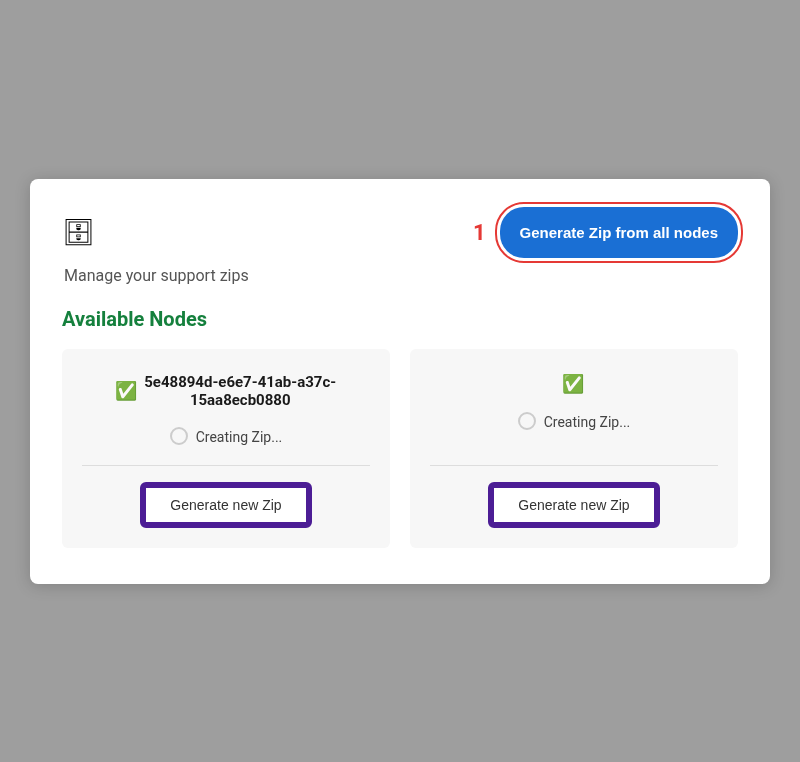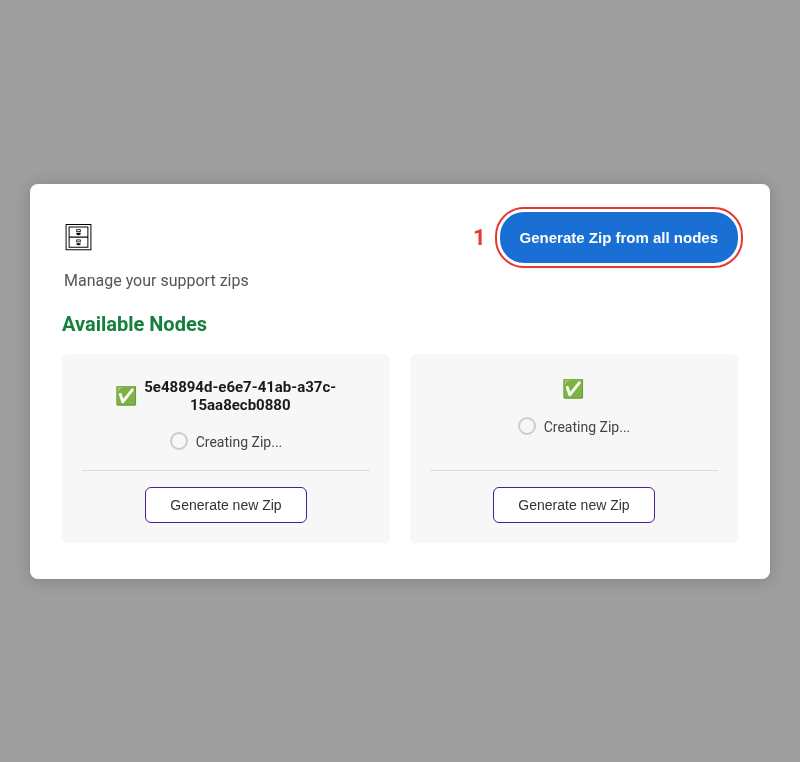--- a/index.html
+++ b/index.html
@@ -139,21 +139,21 @@
 
     .divider {
       width: 100%;
       border: none;
       border-top: 1px solid #ddd;
       margin-bottom: 16px;
     }
 
     .generate-btn {
       background: #fff;
-      border: 1px solid #4c1d95;
+      border: 6px solid #4c1d95;
       border-radius: 6px;
       padding: 9px 24px;
       font-size: 14px;
       color: #333;
       cursor: pointer;
       font-weight: 500;
     }
 
     .node-card-inner {
       display: flex;

